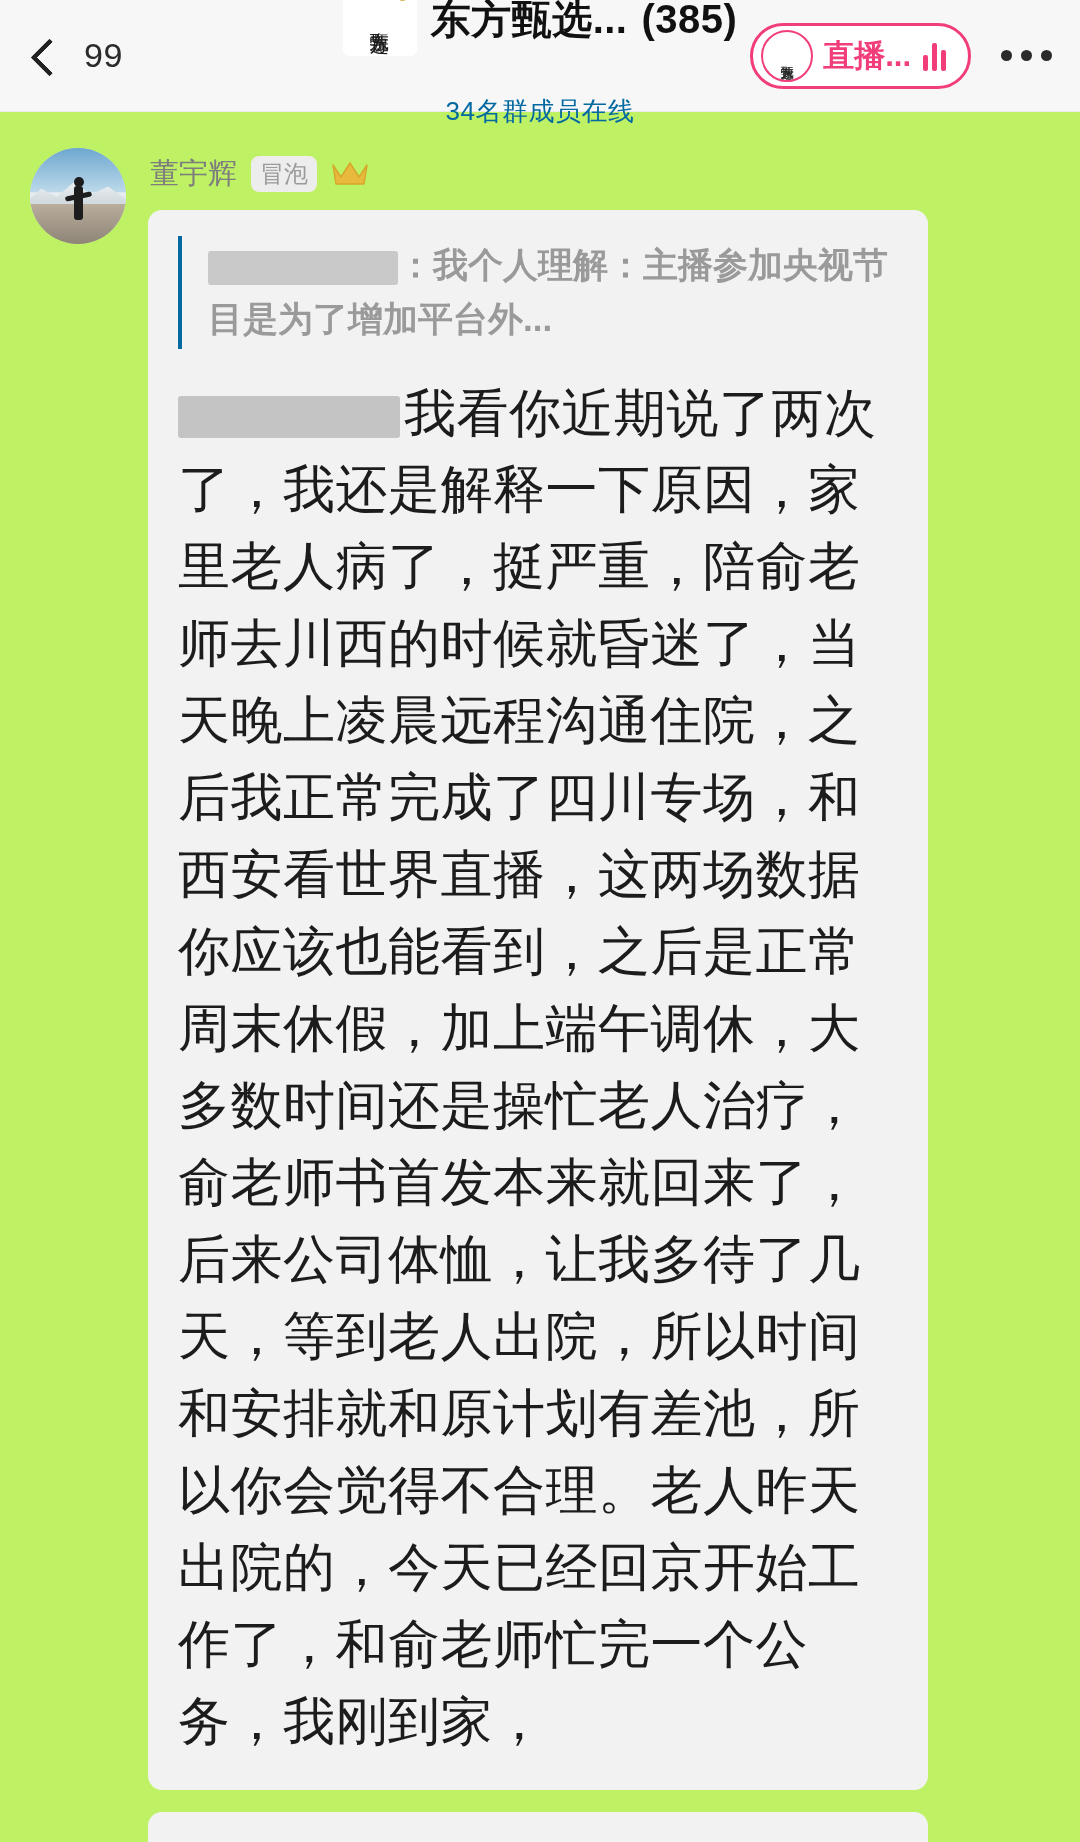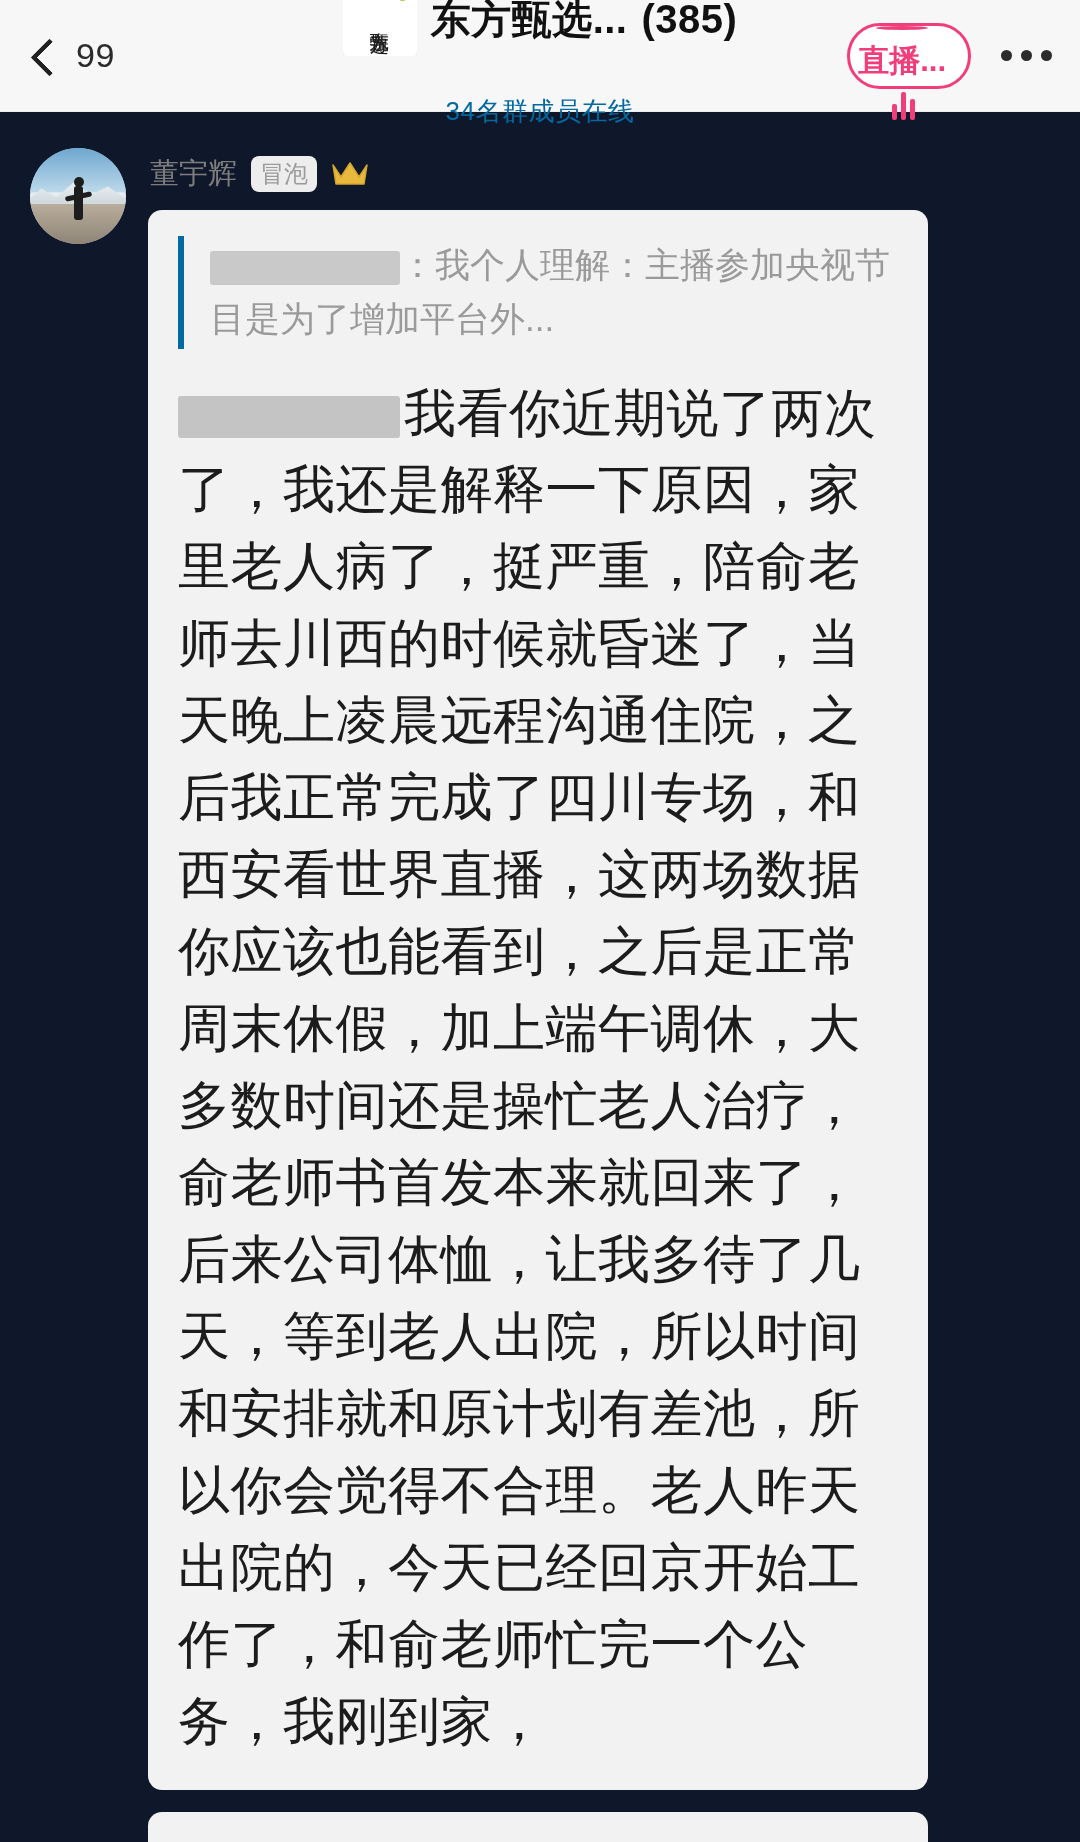--- a/index.html
+++ b/index.html
@@ -28,21 +28,21 @@
     background: #f7f7f7;
     display: flex;
     align-items: center;
     padding: 0 28px;
     border-bottom: 1px solid #ececec;
   }
 
   .back-group {
     display: flex;
     align-items: center;
-    gap: 18px;
+    gap: 26px;
     flex: 0 0 auto;
     width: 180px;
   }
   .back-chevron {
     width: 30px;
     height: 30px;
     position: relative;
   }
   .back-chevron::before {
     content: "";
@@ -134,21 +134,20 @@
   }
   .live-pill {
     display: flex;
     align-items: center;
     gap: 10px;
     height: 66px;
     padding: 0 22px 0 8px;
     border-radius: 33px;
     background: #ffffff;
     border: 3px solid #f13d7a;
-    flex-direction: column;
   }
   .live-avatar {
     width: 52px;
     height: 52px;
     border-radius: 50%;
     background: #ffffff;
     border: 2px solid #f13d7a;
     position: relative;
     overflow: hidden;
     display: flex;
@@ -196,21 +195,21 @@
     width: 11px;
     height: 11px;
     border-radius: 50%;
     background: #2b2b2b;
     display: block;
   }
 
   
   .chat-body {
     flex: 1 1 auto;
-    background: #0f172a;
+    background: #bef264;
     padding: 36px 24px 0 30px;
     overflow: hidden;
   }
 
   .msg-row {
     display: flex;
     align-items: flex-start;
     gap: 22px;
   }
 
@@ -259,23 +258,24 @@
   .crown-icon svg { display: block; }
 
   .bubble {
     background: #f2f2f2;
     border-radius: 14px;
     padding: 26px 30px 30px 30px;
     max-width: 780px;
   }
 
   .quote-block {
-    border-left: 6px solid #0369a1;
+    border-left: 4px solid #0369a1;
     padding: 2px 0 2px 26px;
     margin-bottom: 26px;
+    font-weight: bold;
   }
   .quote-text {
     font-size: 35px;
     line-height: 1.55;
     color: #9a9a9a;
     word-break: break-all;
   }
   .redact {
     display: inline-block;
     background: #c9c9c9;

